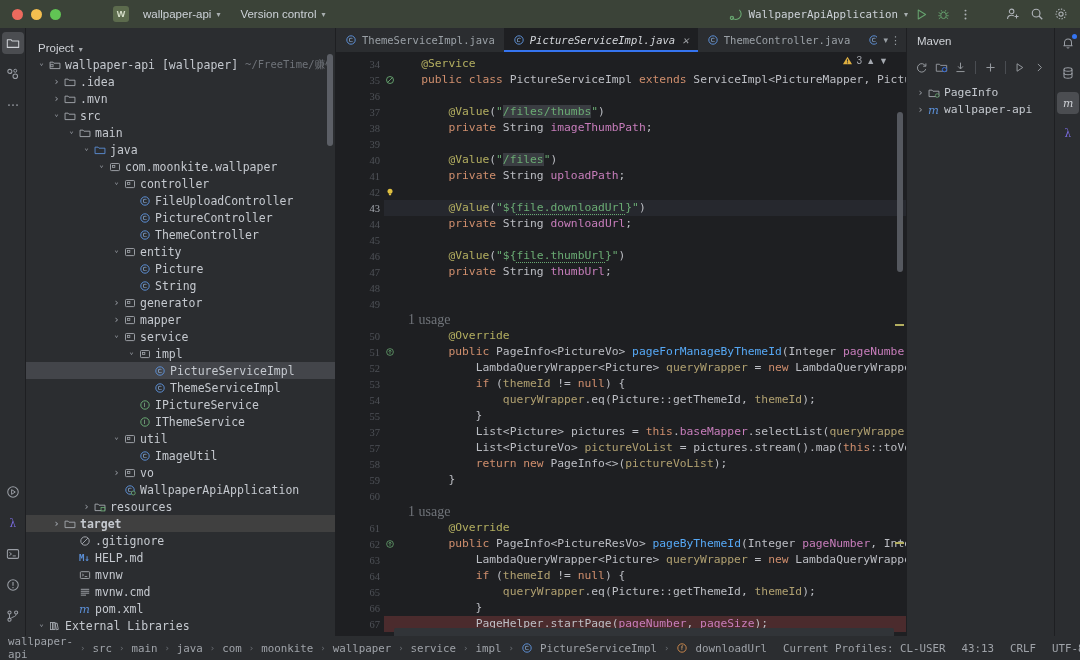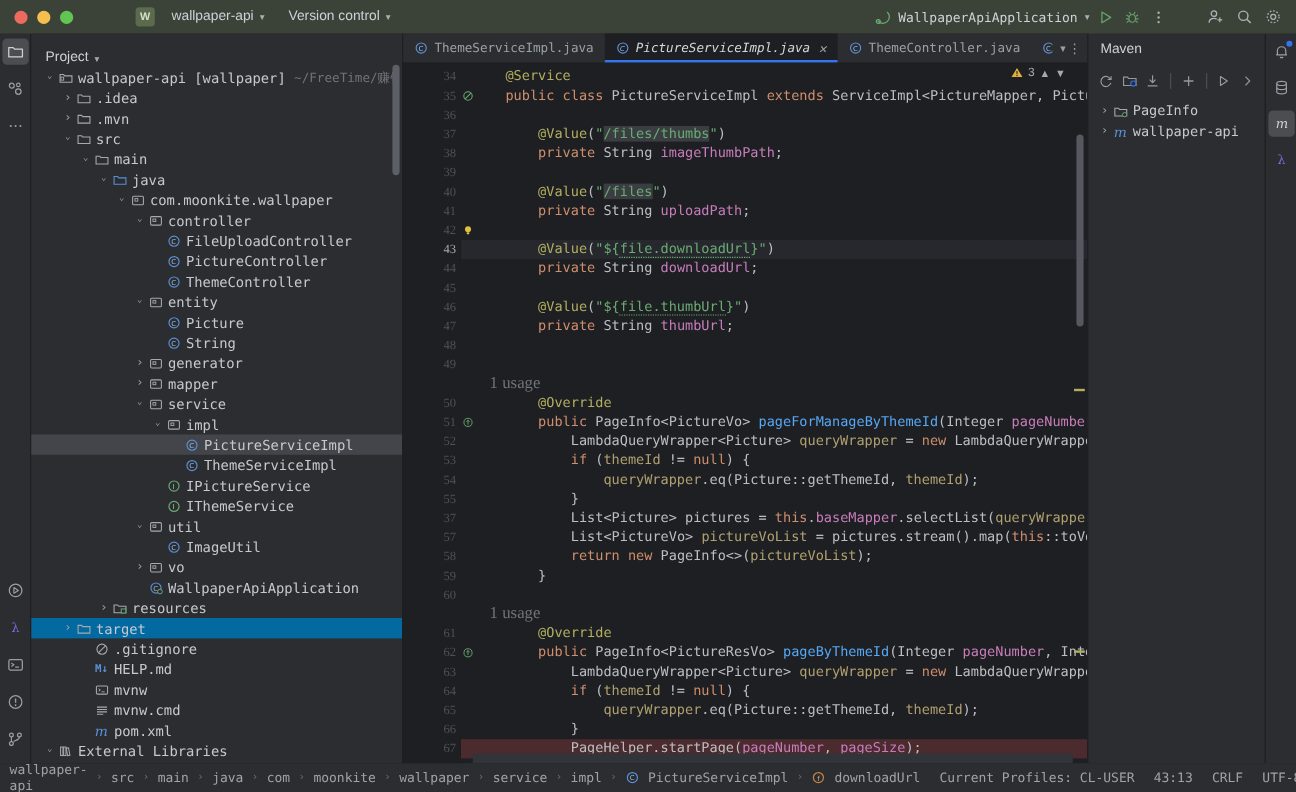--- a/index.html
+++ b/index.html
@@ -70,21 +70,21 @@
     font-size: 11.5px; color: #ced1d6;
   }
   .tree { flex: 1 1 auto; overflow: hidden; padding-top: 2px; position: relative; }
   .row {
     height: 17px; display: flex; align-items: center;
     font-size: 11.5px; color: #c5c9cf; white-space: nowrap;
     font-family: "DejaVu Sans Mono", monospace;
     padding-right: 4px;
   }
   .row.sel { background: #43454a; }
-  .row.hl  { background: #0369a1; }
+  .row.hl  { background: #404040; font-weight: bold; }
   .arrow { width: 11px; text-align: center; font-size: 7.5px; color: #9a9ea5; flex: 0 0 11px; }
   .arrow.down::after { content: "\2304"; position: relative; top: -2px; }
   .arrow.right::after { content: "\203A"; font-size: 10px; }
   .ic { width: 15px; flex: 0 0 15px; display: flex; align-items: center; justify-content: center; margin-right: 3px; }
   .lbl { font-size: 11.5px; }
   .sub { color: #6f7379; font-size: 10.5px; margin-left: 7px; overflow: hidden; }
 
   svg { display: block; }
 
   

